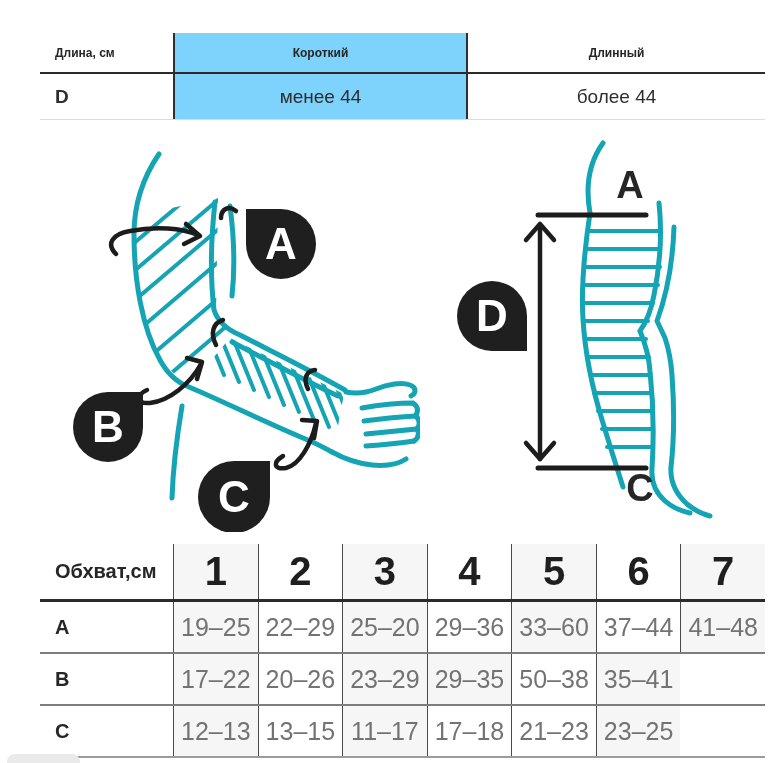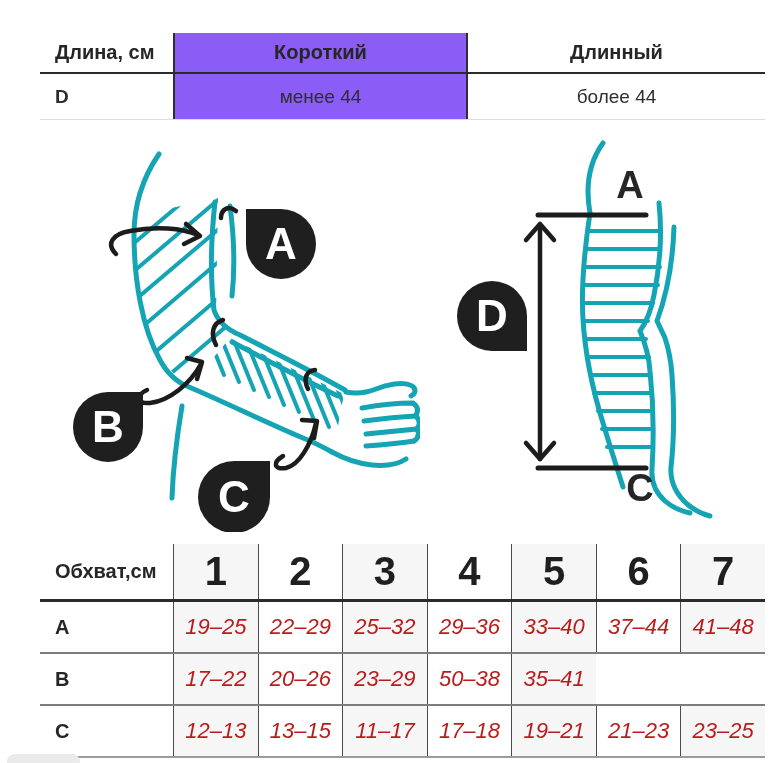--- a/index.html
+++ b/index.html
@@ -10,43 +10,43 @@
     background: #ffffff; overflow: hidden;
   }
 
   
   .ltable { position: absolute; left: 40px; top: 33px; width: 725px; }
   .ltable .row { display: grid; grid-template-columns: 133px 295px 1fr; }
   .ltable .row.head { height: 41px; border-bottom: 2px solid #2b2b2b; }
   .ltable .row.body { height: 46px; border-bottom: 1px solid #dcdcdc; }
   .ltable .cell { display: flex; align-items: center; justify-content: center; }
   .ltable .cell.lbl { justify-content: flex-start; padding-left: 15px; font-weight: bold; font-size: 20px; }
-  .ltable .row.head .cell { font-weight: bold; font-size: 20px; }
+  .ltable .row.head .cell { font-weight: bold; font-size: 12px; }
   .ltable .row.body .cell { font-size: 19px; color: #2e2e2e; }
-  .ltable .cell.mid { background: #8b5cf6; border-left: 2px solid #2f2f2f; border-right: 2px solid #2f2f2f; }
+  .ltable .cell.mid { background: #7dd3fc; border-left: 2px solid #2f2f2f; border-right: 2px solid #2f2f2f; }
 
   
   .fig { position: absolute; }
   .fig-left { left: 60px; top: 132px; width: 360px; height: 400px; }
   .fig-right { left: 440px; top: 135px; width: 335px; height: 400px; }
   .badge-letter { font-family: "Liberation Sans", sans-serif; font-weight: bold; fill: #ffffff; }
   .point-letter { font-family: "Liberation Sans", sans-serif; font-weight: bold; fill: #262626; }
 
   
   .stable { position: absolute; left: 40px; top: 544px; width: 725px; }
   .stable .row { display: grid; grid-template-columns: 133px repeat(7, 1fr); }
   .stable .row.head { height: 58px; border-bottom: 3px solid #2b2b2b; }
   .stable .row.body { height: 52px; border-bottom: 2px solid #7d7d7d; }
   .stable .row.body.last { border-bottom: 2px solid #9b9b9b; }
   .stable .cell { display: flex; align-items: center; justify-content: center; }
   .stable .cell.lbl { justify-content: flex-start; padding-left: 15px; font-weight: bold; font-size: 20px; }
   .stable .cell.num { border-left: 1px solid #4a4a4a; }
   .stable .cell.num.alt { background: #f6f6f6; }
   .stable .row.head .cell.num { font-weight: bold; font-size: 40px; color: #1f1f1f; }
-  .stable .row.body .cell.num { font-size: 22px; color: #b91c1c; font-style: italic; }
+  .stable .row.body .cell.num { font-size: 25px; color: #737373; }
 
   
   .peek { position: absolute; left: 7px; top: 754px; width: 73px; height: 12px;
           background: #eaeaea; border-radius: 8px 8px 0 0; }
 </style>
 </head>
 <body>
 
 <div id="stage">
 
@@ -198,42 +198,42 @@
       <div class="cell num">4</div>
       <div class="cell num alt">5</div>
       <div class="cell num">6</div>
       <div class="cell num alt">7</div>
     </div>
 
     <div class="row body">
       <div class="cell lbl">A</div>
       <div class="cell num alt">19–25</div>
       <div class="cell num">22–29</div>
-      <div class="cell num alt">25–32</div>
+      <div class="cell num alt">25–20</div>
       <div class="cell num">29–36</div>
-      <div class="cell num alt">33–40</div>
+      <div class="cell num alt">33–60</div>
       <div class="cell num">37–44</div>
       <div class="cell num alt">41–48</div>
     </div>
 
     <div class="row body">
       <div class="cell lbl">B</div>
       <div class="cell num alt">17–22</div>
       <div class="cell num">20–26</div>
       <div class="cell num alt">23–29</div>
+      <div class="cell num alt">29–35</div>
       <div class="cell num">50–38</div>
       <div class="cell num alt">35–41</div>
     </div>
 
     <div class="row body last">
       <div class="cell lbl">C</div>
       <div class="cell num alt">12–13</div>
       <div class="cell num">13–15</div>
       <div class="cell num alt">11–17</div>
       <div class="cell num">17–18</div>
-      <div class="cell num alt">19–21</div>
       <div class="cell num">21–23</div>
       <div class="cell num alt">23–25</div>
     </div>
   </div>
 
   <div class="peek"></div>
 </div>
 
 </body></html>

